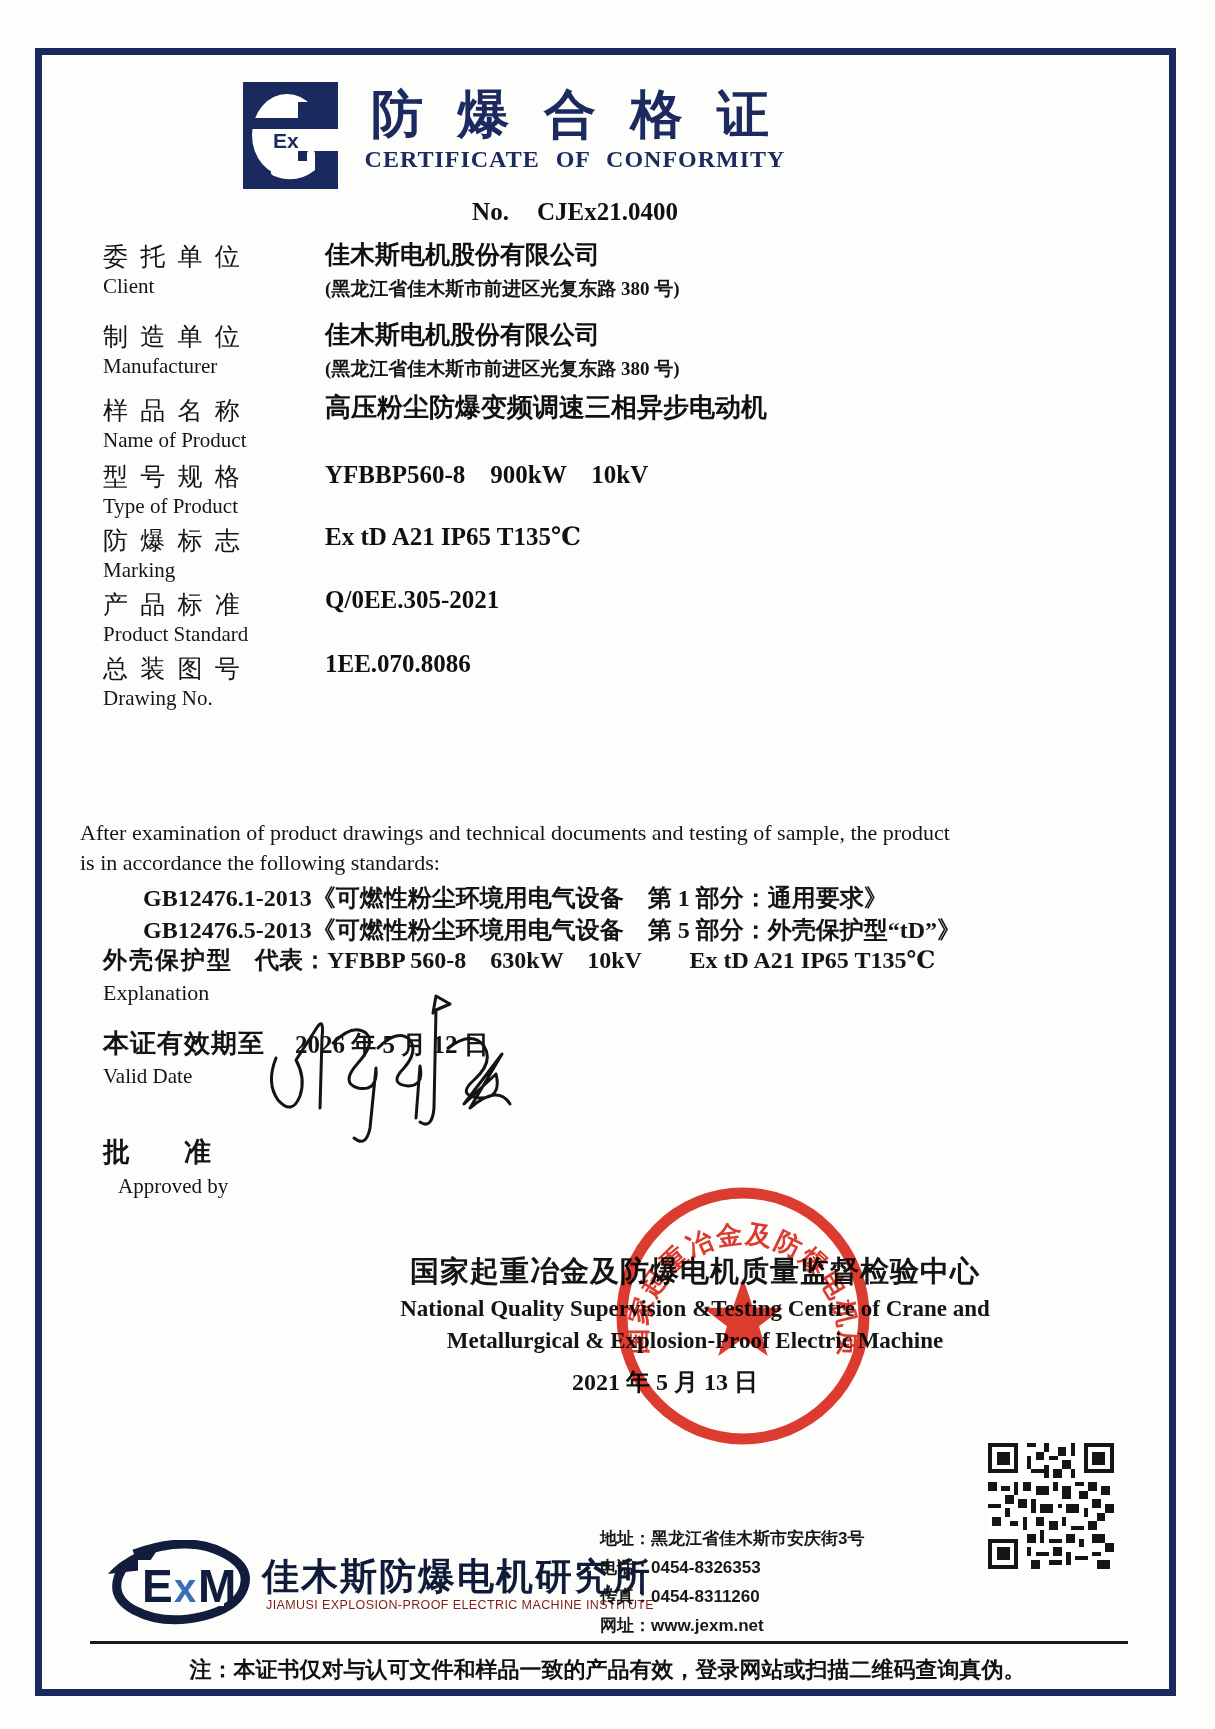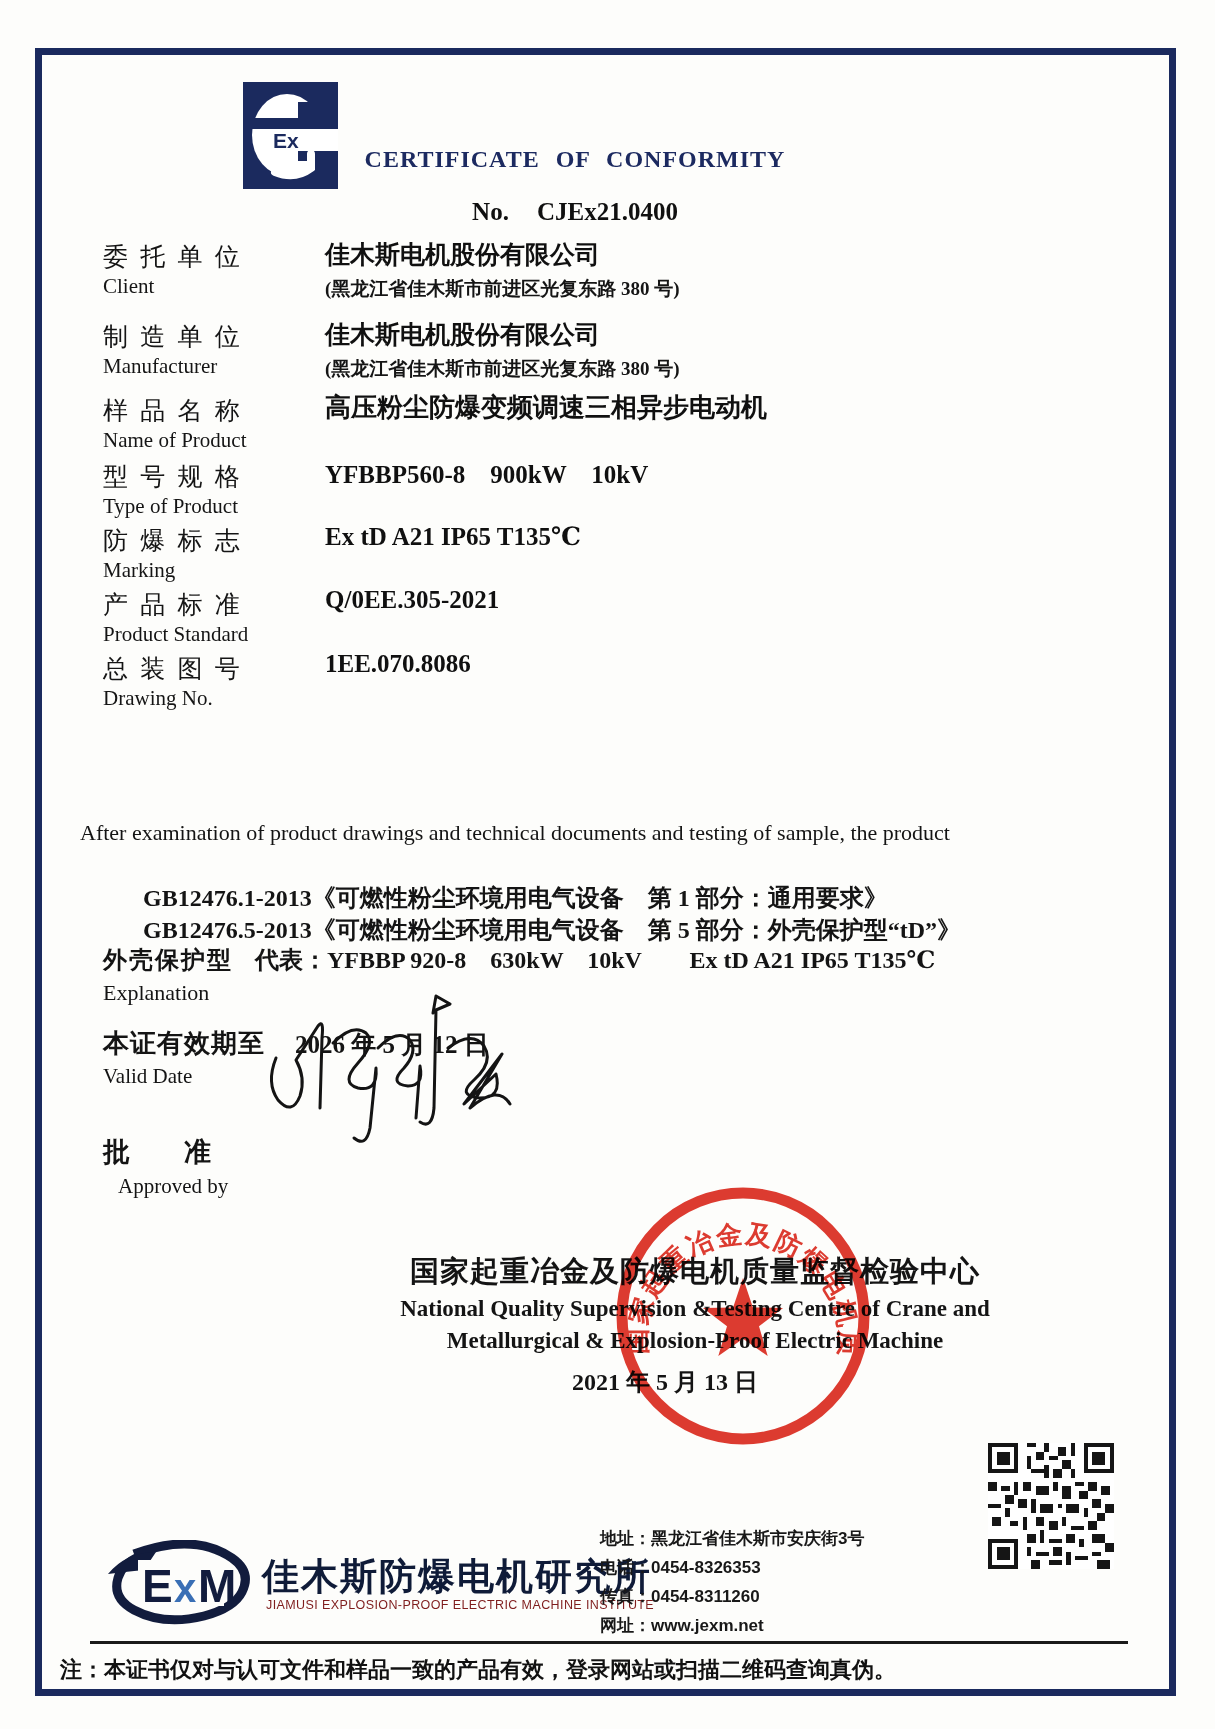--- a/index.html
+++ b/index.html
@@ -48,21 +48,21 @@
   
   .issuer-cn{left:280px;top:1252px;width:830px;text-align:center;font-size:29px;font-weight:700;letter-spacing:1px;white-space:nowrap;}
   .issuer-en1{left:280px;top:1296px;width:830px;text-align:center;font-size:23px;font-weight:700;white-space:nowrap;}
   .issuer-en2{left:280px;top:1328px;width:830px;text-align:center;font-size:23px;font-weight:700;white-space:nowrap;}
   .issue-date{left:280px;top:1366px;width:770px;text-align:center;font-size:24px;font-weight:600;white-space:nowrap;}
   
   .inst-cn{left:262px;top:1552px;font-family:"Liberation Sans","DejaVu Sans",sans-serif;font-size:37px;font-weight:900;color:#0f1b38;letter-spacing:2px;white-space:nowrap;}
   .inst-en{left:266px;top:1598px;font-family:"Liberation Sans","DejaVu Sans",sans-serif;font-size:12.5px;font-weight:400;color:#7f1d1d;letter-spacing:0.4px;white-space:nowrap;}
   .contact{left:600px;top:1524px;font-family:"Liberation Sans","DejaVu Sans",sans-serif;font-size:17px;font-weight:700;color:#181818;line-height:29px;}
   .divider{left:90px;top:1641px;width:1038px;height:3px;background:#1a1a1a;}
-  .note{left:60px;top:1655px;width:1095px;font-family:"Liberation Sans","DejaVu Sans",sans-serif;font-size:22px;font-weight:600;color:#111;white-space:nowrap;}
+  .note{left:60px;top:1655px;width:1095px;text-align:center;font-family:"Liberation Sans","DejaVu Sans",sans-serif;font-size:22px;font-weight:600;color:#111;white-space:nowrap;}
   .stamp-wrap{left:610px;top:1182px;width:266px;height:268px;mix-blend-mode:multiply;opacity:0.92;}
   .sig-wrap{left:258px;top:988px;width:270px;height:165px;}
   .qr-wrap{left:988px;top:1443px;width:126px;height:126px;}
   .exlogo-wrap{left:243px;top:82px;width:95px;height:90px;}
   .jexm-wrap{left:104px;top:1540px;width:150px;height:86px;}
 </style>
 </head>
 <body>
 
 <div class="page">
@@ -74,20 +74,21 @@
       <ellipse cx="44" cy="53" rx="35" ry="41" fill="#ffffff"></ellipse>
       <rect x="55" y="20" width="40" height="16" fill="#1b2a5e"></rect>
       <rect x="8" y="36" width="87" height="11" fill="#1b2a5e"></rect>
       <rect x="16" y="47" width="79" height="22" fill="#ffffff"></rect>
       <text x="30" y="66" font-family="Liberation Sans, DejaVu Sans, sans-serif" font-size="21" font-weight="900" fill="#1b2a5e">Ex</text>
       <rect x="55" y="69" width="40" height="10" fill="#1b2a5e"></rect>
       <path d="M 32 90 Q 52 98 68 86 L 68 72" stroke="#ffffff" stroke-width="8" fill="none" stroke-linecap="round"></path>
     </svg>
   </div>
 
+  <div class="abs title-cn">防 爆 合 格 证</div>
   <div class="abs title-en">CERTIFICATE OF CONFORMITY</div>
   <div class="abs cert-no">
     <span>No.</span><span class="gap"></span><span>CJEx21.0400</span>
   </div>
 
   <div class="abs flabel-cn" style="top:240px">委 托 单 位</div>
   <div class="abs flabel-en" style="top:274px">Client</div>
   <div class="abs fvalue" style="top:238px">佳木斯电机股份有限公司</div>
   <div class="abs fvalue2" style="top:276px">(黑龙江省佳木斯市前进区光复东路 380 号)</div>
 
@@ -110,24 +111,25 @@
 
   <div class="abs flabel-cn" style="top:588px">产 品 标 准</div>
   <div class="abs flabel-en" style="top:622px">Product Standard</div>
   <div class="abs fvalue" style="top:586px">Q/0EE.305-2021</div>
 
   <div class="abs flabel-cn" style="top:652px">总 装 图 号</div>
   <div class="abs flabel-en" style="top:686px">Drawing No.</div>
   <div class="abs fvalue" style="top:650px">1EE.070.8086</div>
 
   <div class="abs stmt-en" style="top:820px">After examination of product drawings and technical documents and testing of sample, the product</div>
+  <div class="abs stmt-en" style="top:850px">is in accordance the following standards:</div>
   <div class="abs std-line" style="top:882px">GB12476.1-2013《可燃性粉尘环境用电气设备　第 1 部分：通用要求》</div>
   <div class="abs std-line" style="top:914px">GB12476.5-2013《可燃性粉尘环境用电气设备　第 5 部分：外壳保护型“tD”》</div>
   <div class="abs expl-label">外壳保护型</div>
-  <div class="abs expl-value">代表：YFBBP 920-8　630kW　10kV　　Ex tD A21 IP65 T135℃</div>
+  <div class="abs expl-value">代表：YFBBP 560-8　630kW　10kV　　Ex tD A21 IP65 T135℃</div>
   <div class="abs expl-en">Explanation</div>
 
   <div class="abs valid-cn">本证有效期至</div>
   <div class="abs valid-date">2026 年 5 月 12 日</div>
   <div class="abs valid-en">Valid Date</div>
   <div class="abs appr-cn">批　　准</div>
   <div class="abs appr-en">Approved by</div>
 
   <div class="abs sig-wrap">
     <svg width="270" height="165" viewBox="0 0 270 165">

